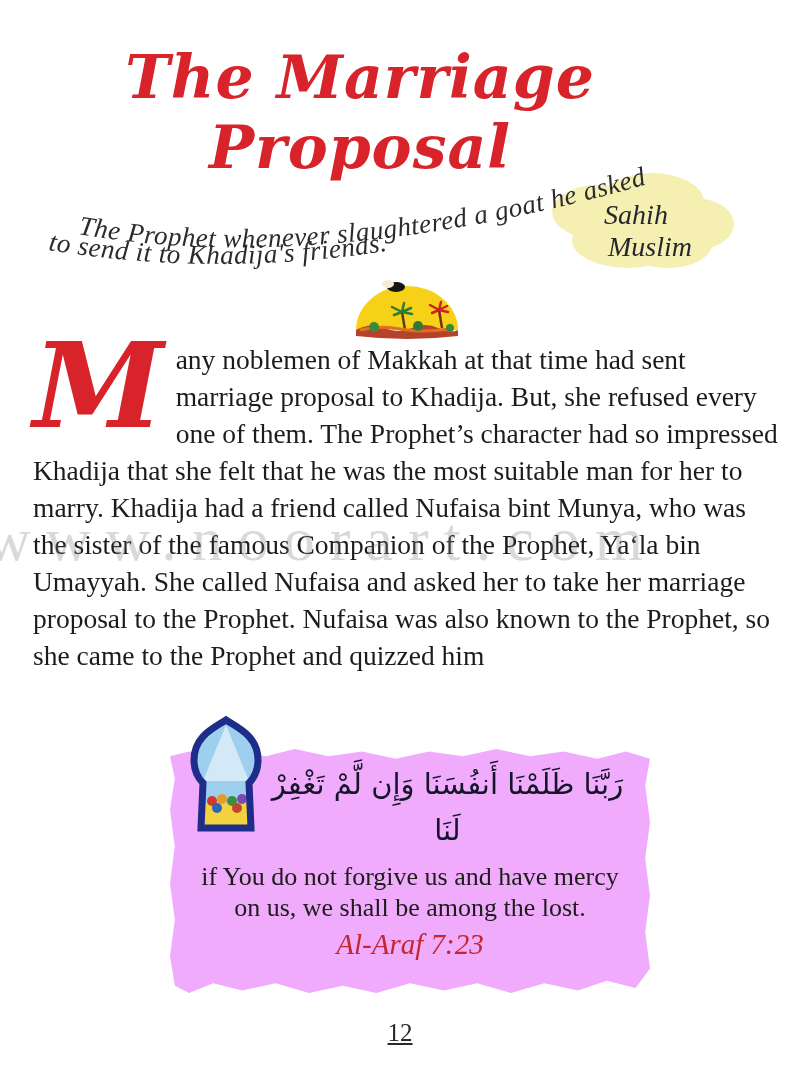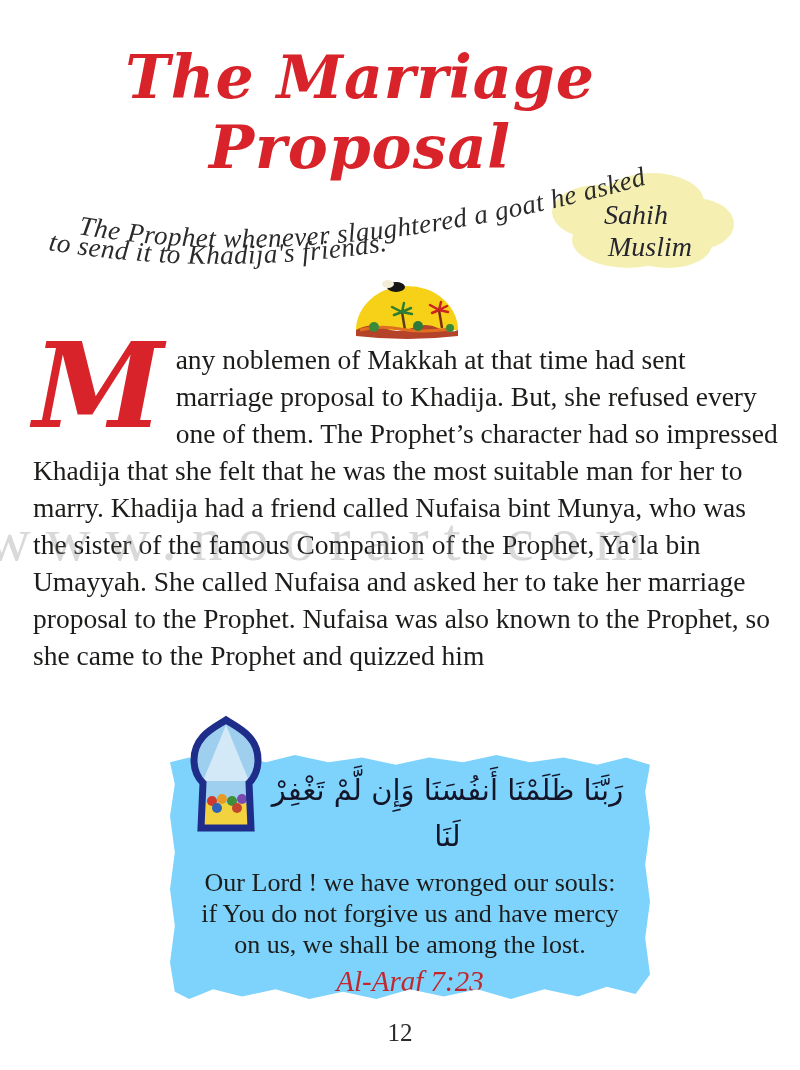--- a/index.html
+++ b/index.html
@@ -39,42 +39,42 @@
   
   .watermark{
     position:absolute;top:504px;left:-14px;width:830px;
     font-family:"Liberation Serif", serif;
     font-size:62px;letter-spacing:15px;white-space:nowrap;
     color:rgba(130,130,130,0.30);pointer-events:none;
   }
   
   .verse-wrap{position:absolute;top:715px;left:165px;width:485px;height:292px;}
   .verse-box{
-    position:absolute;top:40px;left:5px;width:480px;height:244px;
-    background:#7dd3fc;
+    position:absolute;top:34px;left:5px;width:480px;height:244px;
+    background:#f0abfc;
     clip-path:polygon(0% 3%,4% 1%,9% 4%,14% 1%,20% 3%,26% 0%,33% 3%,40% 1%,47% 4%,54% 1%,61% 3%,68% 0%,75% 3%,82% 1%,89% 4%,95% 1%,100% 4%,99% 15%,100% 30%,99% 45%,100% 60%,99% 75%,100% 90%,97% 98%,91% 95%,85% 99%,78% 96%,71% 100%,64% 96%,57% 99%,50% 96%,43% 100%,36% 97%,29% 100%,22% 96%,15% 99%,9% 96%,4% 100%,1% 97%,0% 85%,1% 70%,0% 55%,1% 40%,0% 25%,1% 12%);
   }
   .arabic{
     margin:12px 10px 0 85px;text-align:center;direction:rtl;
     font-family:"DejaVu Sans", sans-serif;
     font-size:29px;line-height:46px;color:#15152a;
   }
   .translation{
     margin-top:8px;text-align:center;
     font-size:26px;line-height:31px;color:#1d1c1a;
   }
   .reference{
     margin-top:5px;text-align:center;font-style:italic;
     font-size:29px;color:#c1272d;
   }
   .door{position:absolute;top:0;left:16px;}
   
   .page-number{
     position:absolute;top:1019px;left:0;width:800px;text-align:center;
-    font-size:25px;color:#2a2a2a;
+    font-size:25px;color:#2a2a2a;text-decoration:underline;
   }
 </style>
 </head>
 <body>
 
 <div class="title">The Marriage Proposal</div>
 
 <svg class="hadith-svg" width="800" height="145" viewBox="0 0 800 145">
   <defs>
     <path id="arc1" d="M 78 82 Q 340 128 702 16" fill="none"></path>
@@ -128,21 +128,20 @@
 </div>
 
 <div class="watermark">www.noorart.com</div>
 
 <div class="verse-wrap">
   <div class="verse-box">
     <div class="arabic">
       <div>رَبَّنَا ظَلَمْنَا أَنفُسَنَا وَإِن لَّمْ تَغْفِرْ لَنَا</div>
     </div>
     <div class="translation">
-      <div>Our Lord ! we have wronged our souls:</div>
       <div>if You do not forgive us and have mercy</div>
       <div>on us, we shall be among the lost.</div>
     </div>
     <div class="reference">Al-Araf 7:23</div>
   </div>
 
   <svg class="door" width="90" height="120" viewBox="0 0 90 120">
     <defs>
       <clipPath id="doorclip">
         <path d="M45 5 C33 13 13 21 13 45 C13 57 18 64 22 68 L20 113 L70 113 L68 68 C72 64 77 57 77 45 C77 21 57 13 45 5 Z"></path>

